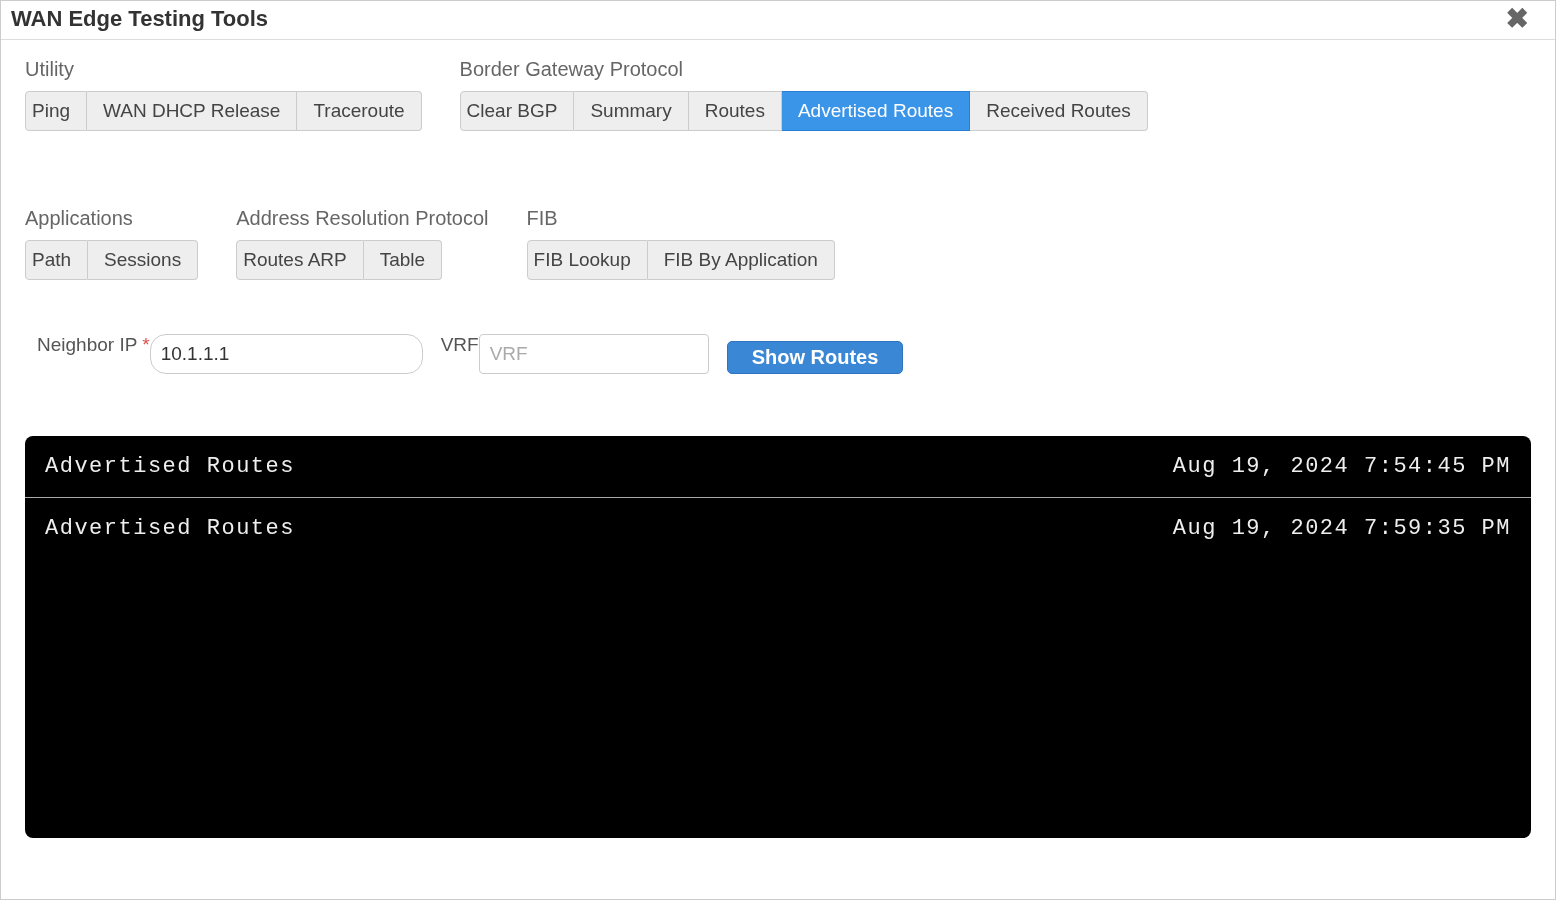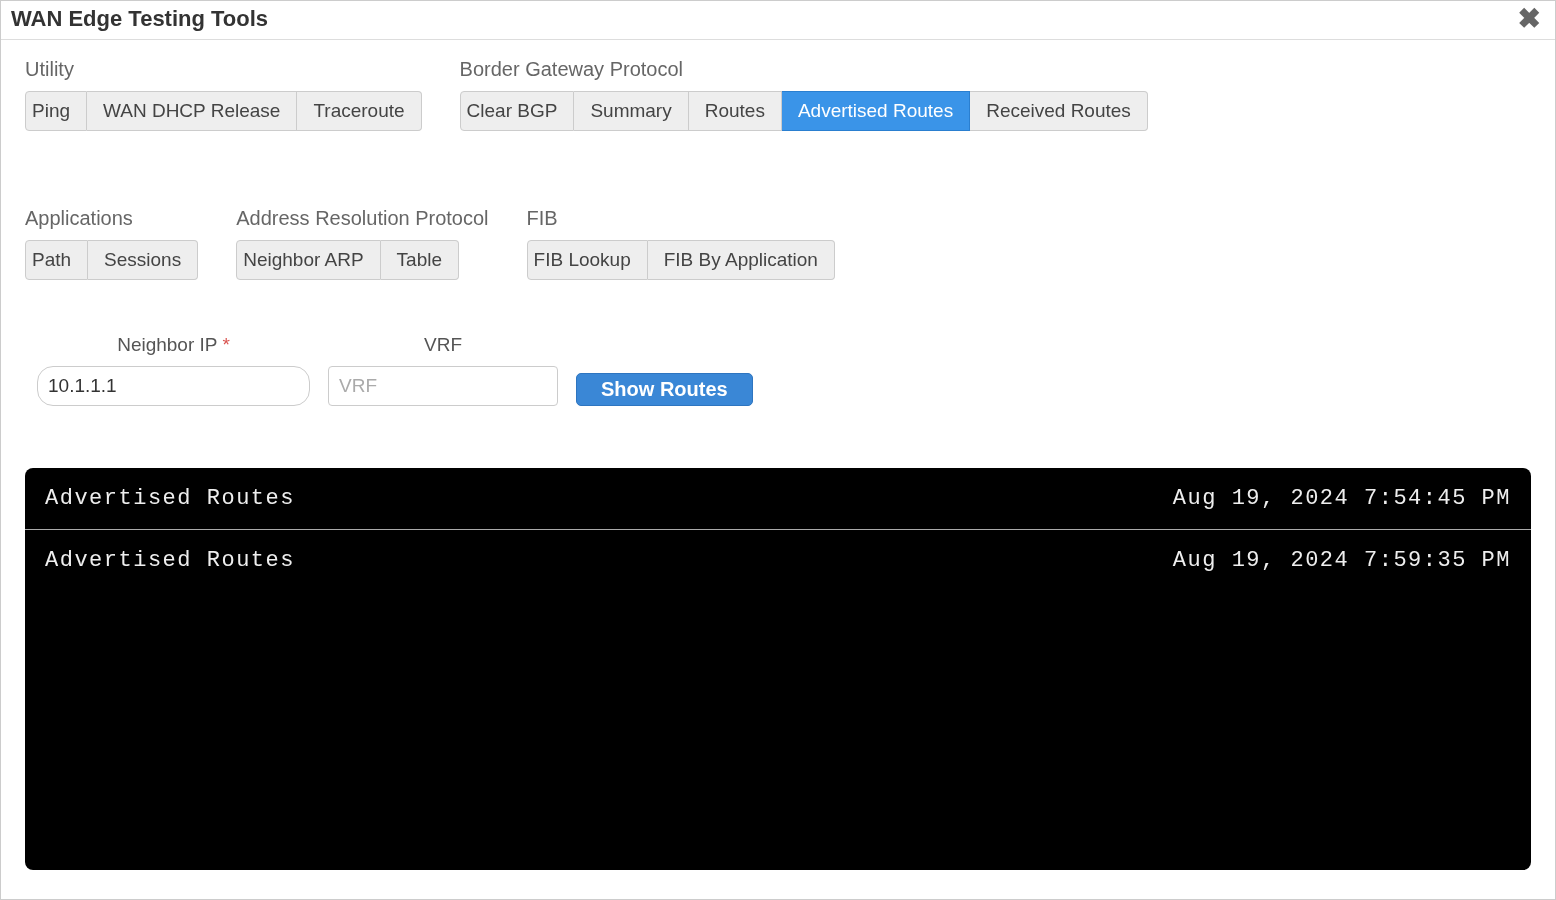--- a/index.html
+++ b/index.html
@@ -12,21 +12,21 @@
   .modal {
     position: relative;
     width: 1556px;
     height: 900px;
     border: 1px solid #ccc;
   }
   .modal-header {
     display: flex;
     justify-content: space-between;
     align-items: center;
-    padding: 4px 14px 6px 10px;
+    padding: 4px 26px 6px 10px;
     border-bottom: 1px solid #ddd;
   }
   .modal-title {
     font-size: 22px;
     font-weight: 600;
     color: #333;
   }
   .close-icon {
     font-size: 28px;
     font-weight: bold;
@@ -88,22 +88,21 @@
   }
   .form-row {
     display: flex;
     align-items: flex-end;
     gap: 18px;
     margin-top: 54px;
     margin-left: 12px;
   }
   .form-field {
     display: flex;
-    flex-direction: column;
-    align-items: center;
+    flex-direction: row;
   }
   .field-label {
     font-size: 19px;
     color: #555;
     margin-bottom: 10px;
   }
   .req { color: #d9534f; }
   input.text-input {
     font-size: 19px;
     padding: 8px 10px;
@@ -188,21 +187,21 @@
         <span class="group-label">Applications</span>
         <div class="btn-row">
           <button class="btn">Path</button>
           <button class="btn">Sessions</button>
         </div>
       </div>
 
       <div class="group">
         <span class="group-label">Address Resolution Protocol</span>
         <div class="btn-row">
-          <button class="btn">Neighbor ARP</button>
+          <button class="btn">Routes ARP</button>
           <button class="btn">Table</button>
         </div>
       </div>
 
       <div class="group">
         <span class="group-label">FIB</span>
         <div class="btn-row">
           <button class="btn">FIB Lookup</button>
           <button class="btn">FIB By Application</button>
         </div>

